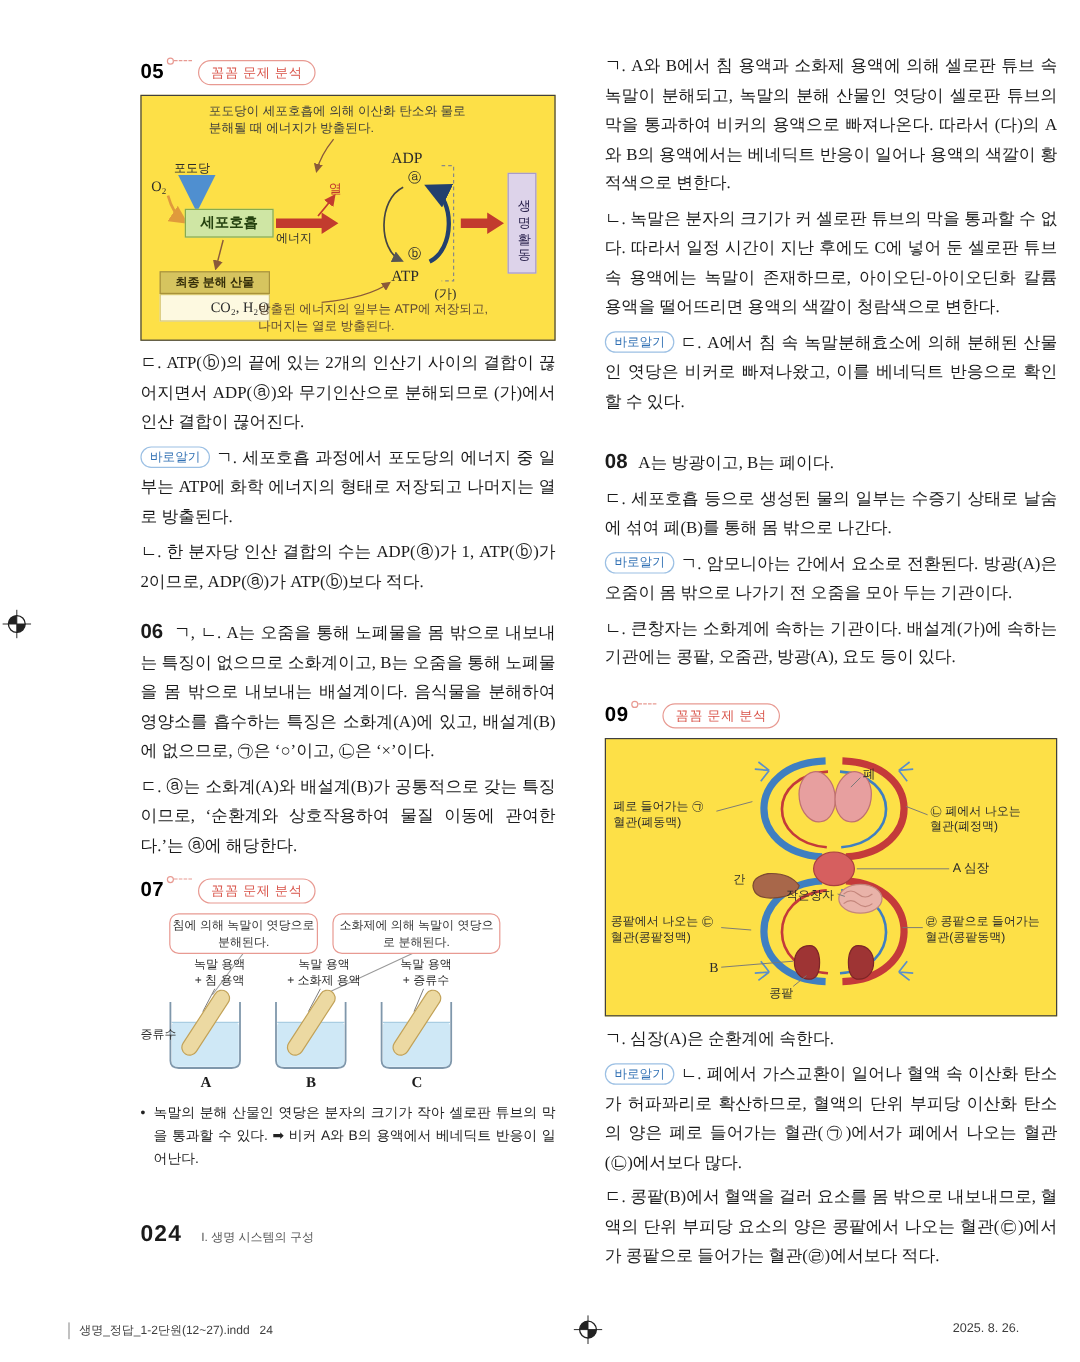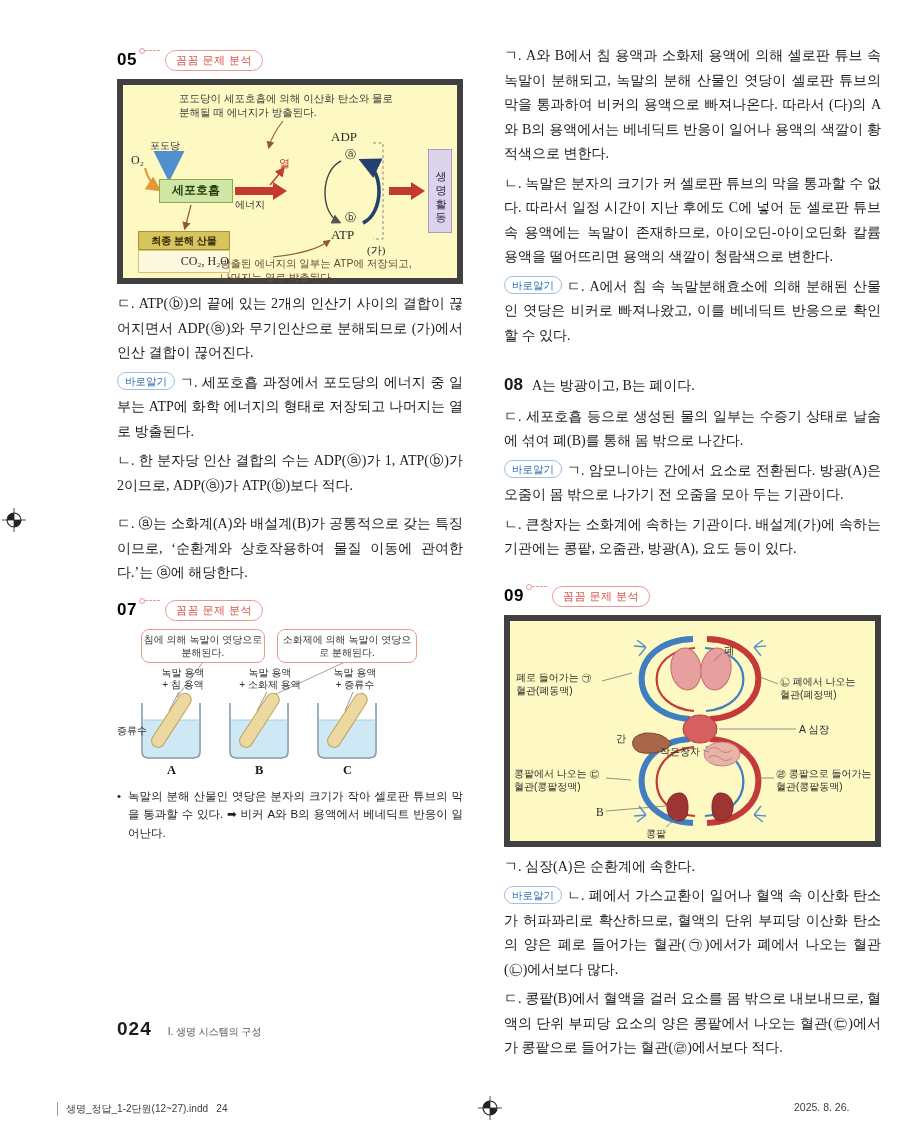--- a/index.html
+++ b/index.html
@@ -10,21 +10,21 @@
   #col-right{left:504px;top:44px;width:377px}
   .qsec{margin-bottom:14px}
   .qhead{display:flex;align-items:flex-start;margin-bottom:7px;height:22px;font-family:"Liberation Sans",sans-serif}
   .qnum{font-size:17px;font-weight:bold;color:#000;letter-spacing:.5px}
   .qnum-inline{font-family:"Liberation Sans",sans-serif;font-size:17px;font-weight:bold;margin-right:9px}
   .dash-conn{width:15px;border-top:1.4px dashed #e89a92;margin:0 5px 0 8px;position:relative;height:0}
   .dash-conn::before{content:"";position:absolute;left:-6px;top:-3px;width:4px;height:4px;border:1px solid #e89a92;border-radius:50%;background:#fff}
   .badge-pink{border:1.4px solid #e89a92;color:#d9544a;border-radius:11px;padding:2px 10px;font-size:11px;background:#fff;letter-spacing:.5px;white-space:nowrap}
   .baro-badge{display:inline-block;border:1.1px solid #9cc0e4;color:#2f6fb3;border-radius:9px;padding:0 7px;font-size:10.5px;line-height:16px;font-family:"Liberation Sans",sans-serif;margin-right:5px;vertical-align:1.5px;background:#fff;white-space:nowrap}
   .body-p{font-size:14px;line-height:1.75;text-align:justify;word-break:break-all;margin-bottom:5px}
-  .dbox{position:relative;border:6px solid #404040;background:#fef9c3}
+  .dbox{position:relative;border:1px solid #404040;background:#fde047}
   .d5{height:205px;margin-bottom:8px}
   .d7{position:relative;height:152px;margin-bottom:6px}
   .d9{height:232px;margin-bottom:8px}
   .abs{position:absolute}
   .dl{position:absolute;font-family:"Liberation Sans",sans-serif;font-size:10px;color:#2b2b2b;line-height:1.3;white-space:nowrap}
   .dl .ln{display:block}
   .note{white-space:normal;font-size:10.5px;color:#3c3c3c}
   .d5-resp{left:36px;top:94px;width:74px;height:24px;background:#cfe6a4;border:1.4px solid #87ab4e;
            font-weight:bold;font-size:12px;color:#24410f;text-align:center;line-height:21px}
   .d5-life{left:305px;top:64px;width:24px;height:84px;background:#ddd3ea;border:1.3px solid #a89cc8;
@@ -110,20 +110,21 @@
       <div class="dl d5-fval">CO₂, H₂O</div>
       <div class="dl note" style="left:97px;top:172px;width:198px;color:#5f4a33">방출된 에너지의 일부는 ATP에 저장되고, 나머지는 열로 방출된다.</div>
     </div>
 
     <p class="body-p"><span>ㄷ. ATP(ⓑ)의 끝에 있는 2개의 인산기 사이의 결합이 끊어지면서 ADP(ⓐ)와 무기인산으로 분해되므로 (가)에서 인산 결합이 끊어진다.</span></p>
     <p class="body-p"><span class="baro-badge">바로알기</span><span>ㄱ. 세포호흡 과정에서 포도당의 에너지 중 일부는 ATP에 화학 에너지의 형태로 저장되고 나머지는 열로 방출된다.</span></p>
     <p class="body-p"><span>ㄴ. 한 분자당 인산 결합의 수는 ADP(ⓐ)가 1, ATP(ⓑ)가 2이므로, ADP(ⓐ)가 ATP(ⓑ)보다 적다.</span></p>
   </section>
 
   <section class="qsec">
+    <p class="body-p"><span class="qnum-inline">06</span><span>ㄱ, ㄴ. A는 오줌을 통해 노폐물을 몸 밖으로 내보내는 특징이 없으므로 소화계이고, B는 오줌을 통해 노폐물을 몸 밖으로 내보내는 배설계이다. 음식물을 분해하여 영양소를 흡수하는 특징은 소화계(A)에 있고, 배설계(B)에 없으므로, ㉠은 ‘○’이고, ㉡은 ‘×’이다.</span></p>
     <p class="body-p"><span>ㄷ. ⓐ는 소화계(A)와 배설계(B)가 공통적으로 갖는 특징이므로, ‘순환계와 상호작용하여 물질 이동에 관여한다.’는 ⓐ에 해당한다.</span></p>
   </section>
 
   <section class="qsec">
     <div class="qhead">
       <span class="qnum">07</span>
       <span class="dash-conn"></span>
       <span class="badge-pink">꼼꼼 문제 분석</span>
     </div>
 

